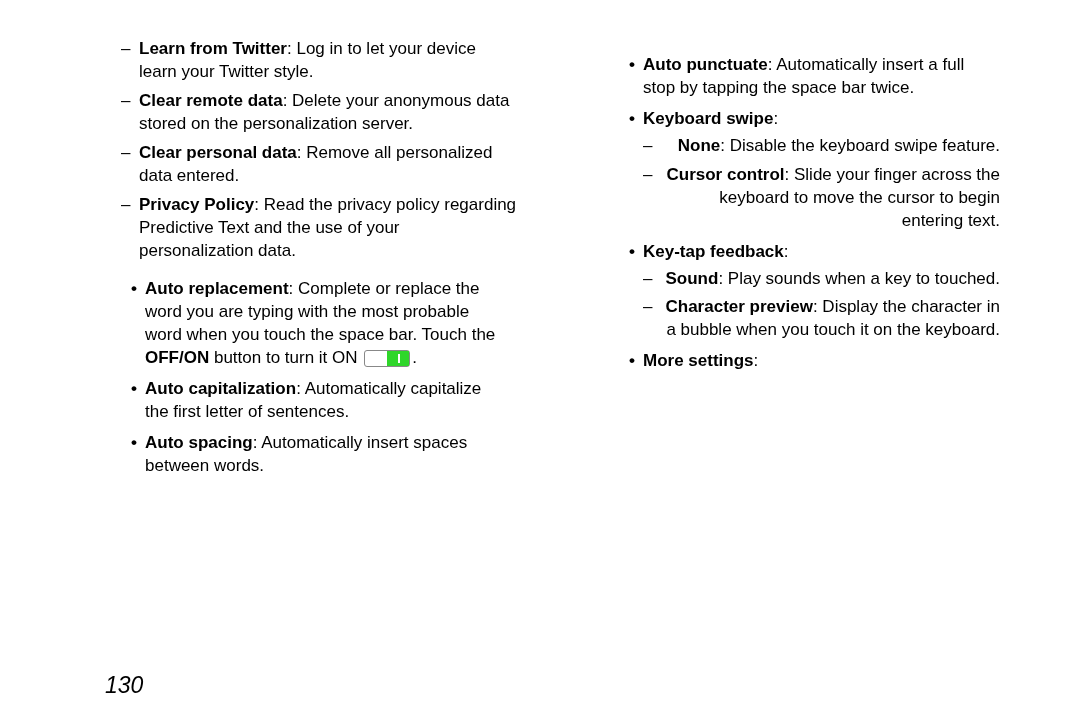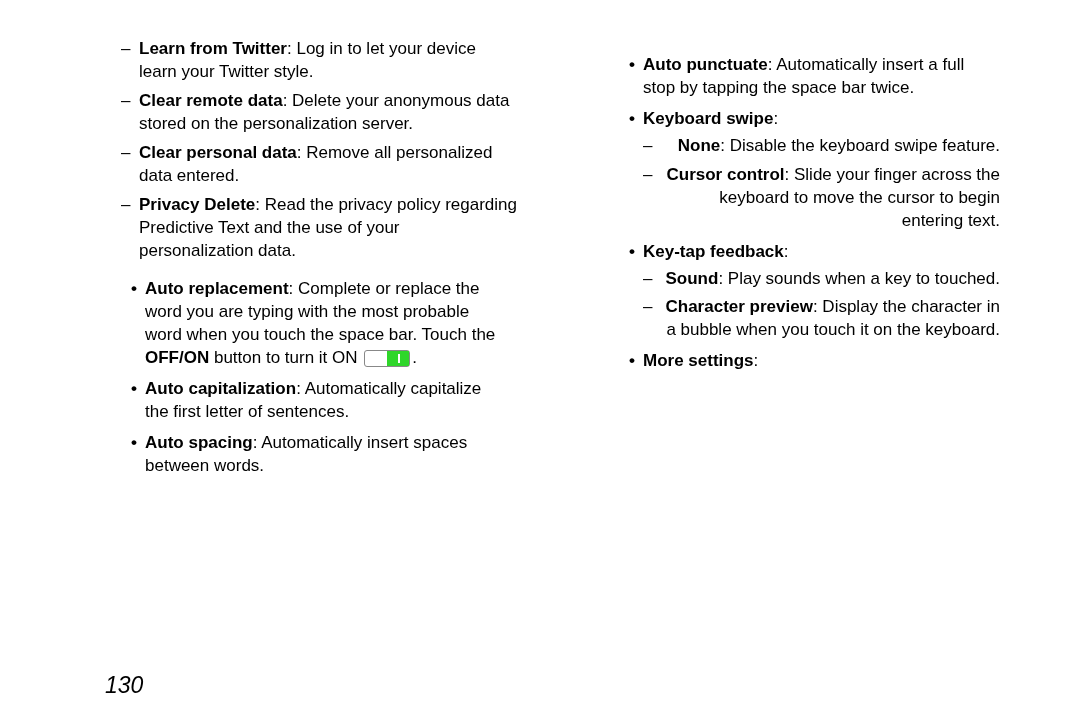--- a/index.html
+++ b/index.html
@@ -110,21 +110,21 @@
 <body>
 
 <div class="wrap">
 <div class="page">
 
   <div class="col left">
     <ul class="dash">
       <li><span class="b">Learn from Twitter</span><span>: Log in to let your device learn your Twitter style.</span></li>
       <li><span class="b">Clear remote data</span><span>: Delete your anonymous data stored on the personalization server.</span></li>
       <li><span class="b">Clear personal data</span><span>: Remove all personalized data entered.</span></li>
-      <li><span class="b">Privacy Delete</span><span>: Read the privacy policy regarding Predictive Text and the use of your personalization data.</span></li>
+      <li><span class="b">Privacy Policy</span><span>: Read the privacy policy regarding Predictive Text and the use of your personalization data.</span></li>
     </ul>
     <ul class="bullet">
       <li>
         <span class="b">Auto replacement</span><span>: Complete or replace the word you are typing with the most probable word when you touch the space bar. Touch the </span><span class="b">OFF/ON</span><span> button to turn it ON </span><span class="toggle"><span class="on-half"></span><span class="knob"></span></span><span>.</span>
       </li>
       <li><span class="b">Auto capitalization</span><span>: Automatically capitalize the first letter of sentences.</span></li>
       <li><span class="b">Auto spacing</span><span>: Automatically insert spaces between words.</span></li>
     </ul>
   </div>
 

